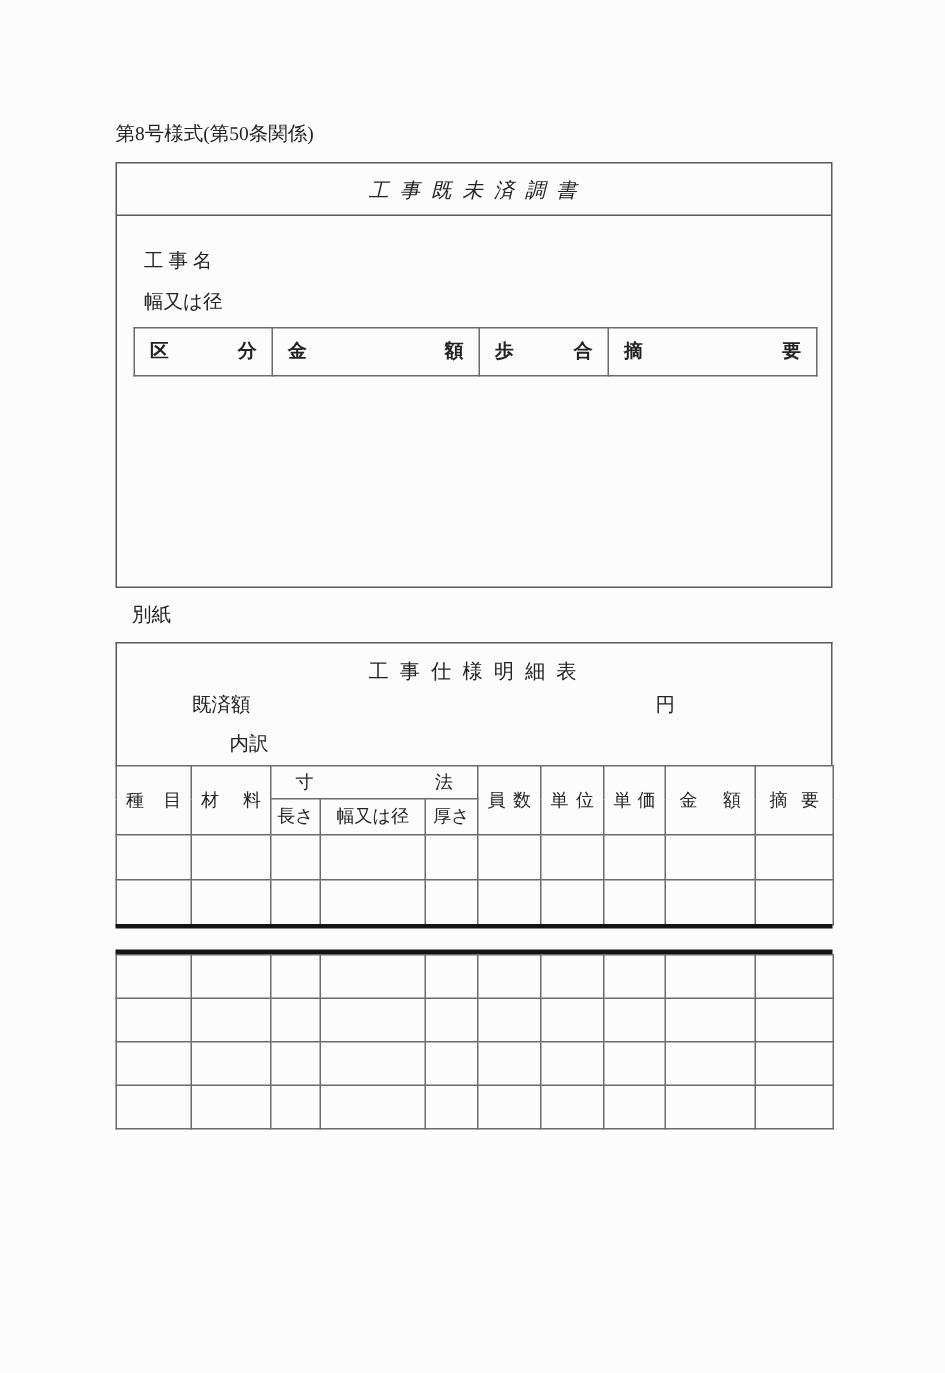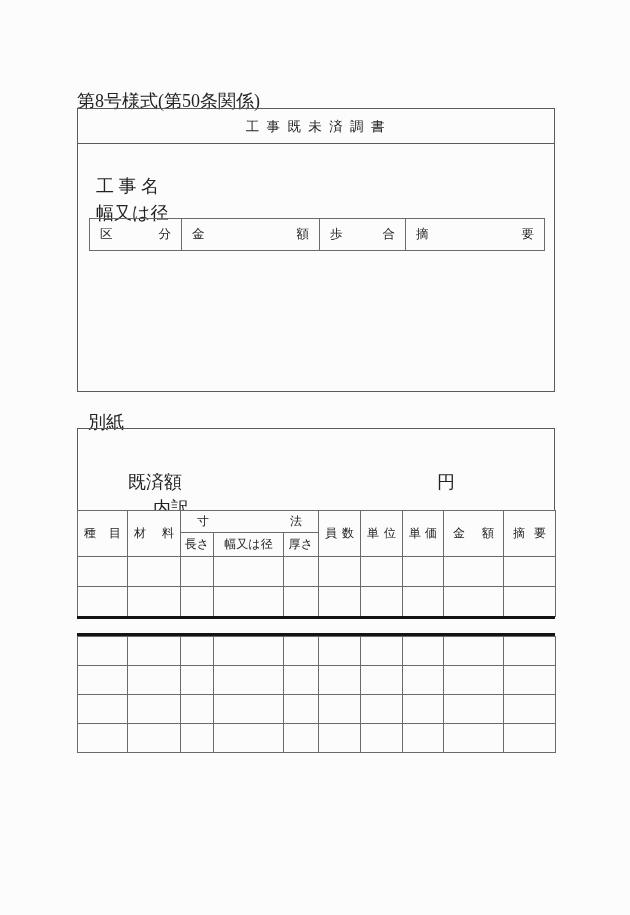--- a/index.html
+++ b/index.html
@@ -7,43 +7,43 @@
   .page {
     position: relative;
     width: 630px;
     height: 915px;
     background: #fcfcfc;
     font-family: "Liberation Serif", "DejaVu Serif", serif;
     color: #222;
     overflow: hidden;
   }
   .abs { position: absolute; }
-  .txt { font-size: 18px; line-height: 16px; white-space: pre; margin-top: 12px; }
+  .txt { font-size: 13px; line-height: 16px; white-space: pre; }
 
   
   .box1 {
     left: 77px; top: 108px;
     width: 478px; height: 284px;
     border: 1px solid #5a5a5a;
   }
   .box1-title {
     position: absolute; left: 0; top: 0;
     width: 100%; height: 35px;
     border-bottom: 1px solid #5a5a5a;
     text-align: center; line-height: 35px;
-    font-size: 13.5px; letter-spacing: 2px;
+    font-size: 13.5px; letter-spacing: 2px; font-style: italic;
   }
   .t1 {
     position: absolute; left: 11px; top: 109px;
     width: 455px;
     border-collapse: collapse; table-layout: fixed;
   }
   .t1 th, .t1 td {
     border: 1px solid #6b6b6b;
-    font-weight: normal;
+    font-weight: bold;
     font-size: 12.5px;
     padding: 0;
     overflow: hidden;
   }
   .t1 thead tr { height: 32px; }
   .t1 tbody tr { height: 36px; }
   .jst { text-align: justify; text-align-last: justify; padding: 0 10px !important; }
   .t1 td.row-label { text-align: justify; text-align-last: justify; padding: 0 9px !important; }
   .cell-right { text-align: right; padding-right: 13px !important; }
   .cell-ratio { text-align: right; padding-right: 12px !important; }
@@ -126,20 +126,21 @@
       </tbody>
     </table>
 
   </div>
 
   <div class="abs txt" style="left:88px; top:402px;">別紙</div>
 
   <div class="abs box2">
 
     <div class="box2-caption">
+      <div class="box2-title">工 事 仕 様 明 細 表</div>
       <div class="abs txt" style="left:50px; top:33px;text-align:right;">既済額</div>
       <div class="abs txt" style="left:200px; top:33px;"></div>
       <div class="abs txt" style="left:359px; top:33px;">円</div>
       <div class="abs txt" style="left:75px; top:59px;">内訳</div>
     </div>
 
     <table class="t2 t2-a">
       <colgroup>
         <col style="width:50px">
           <col style="width:53px">

